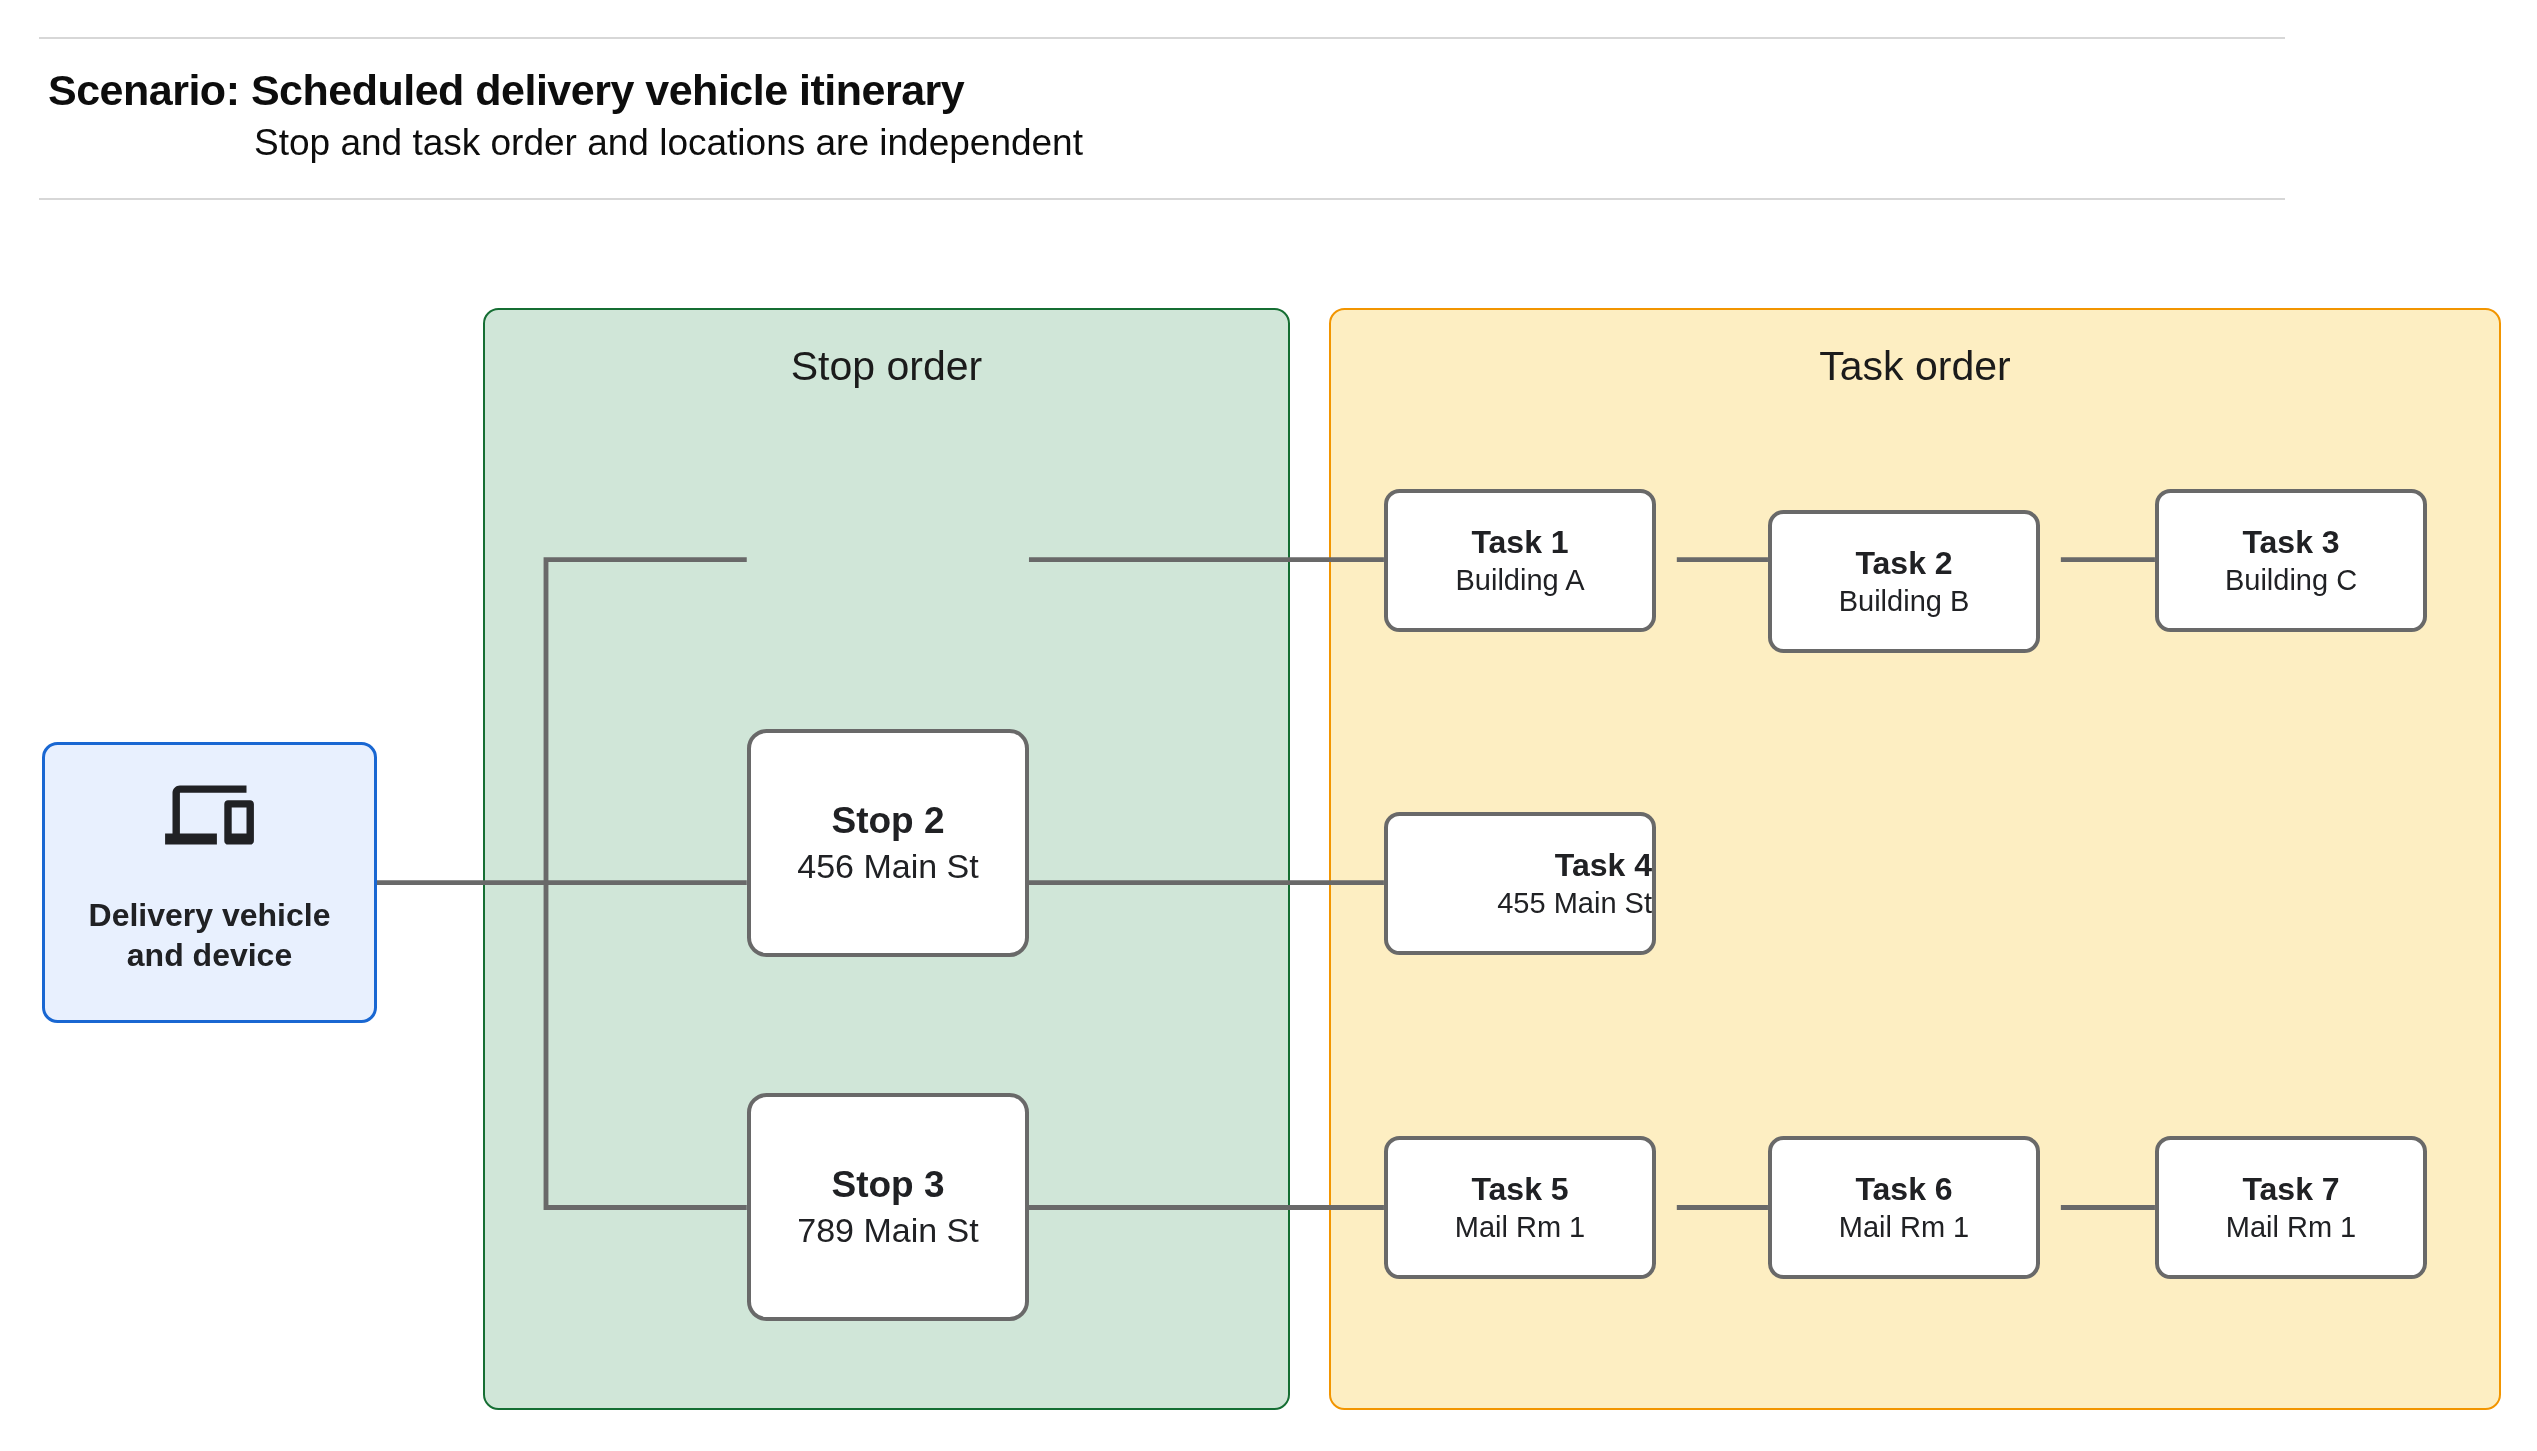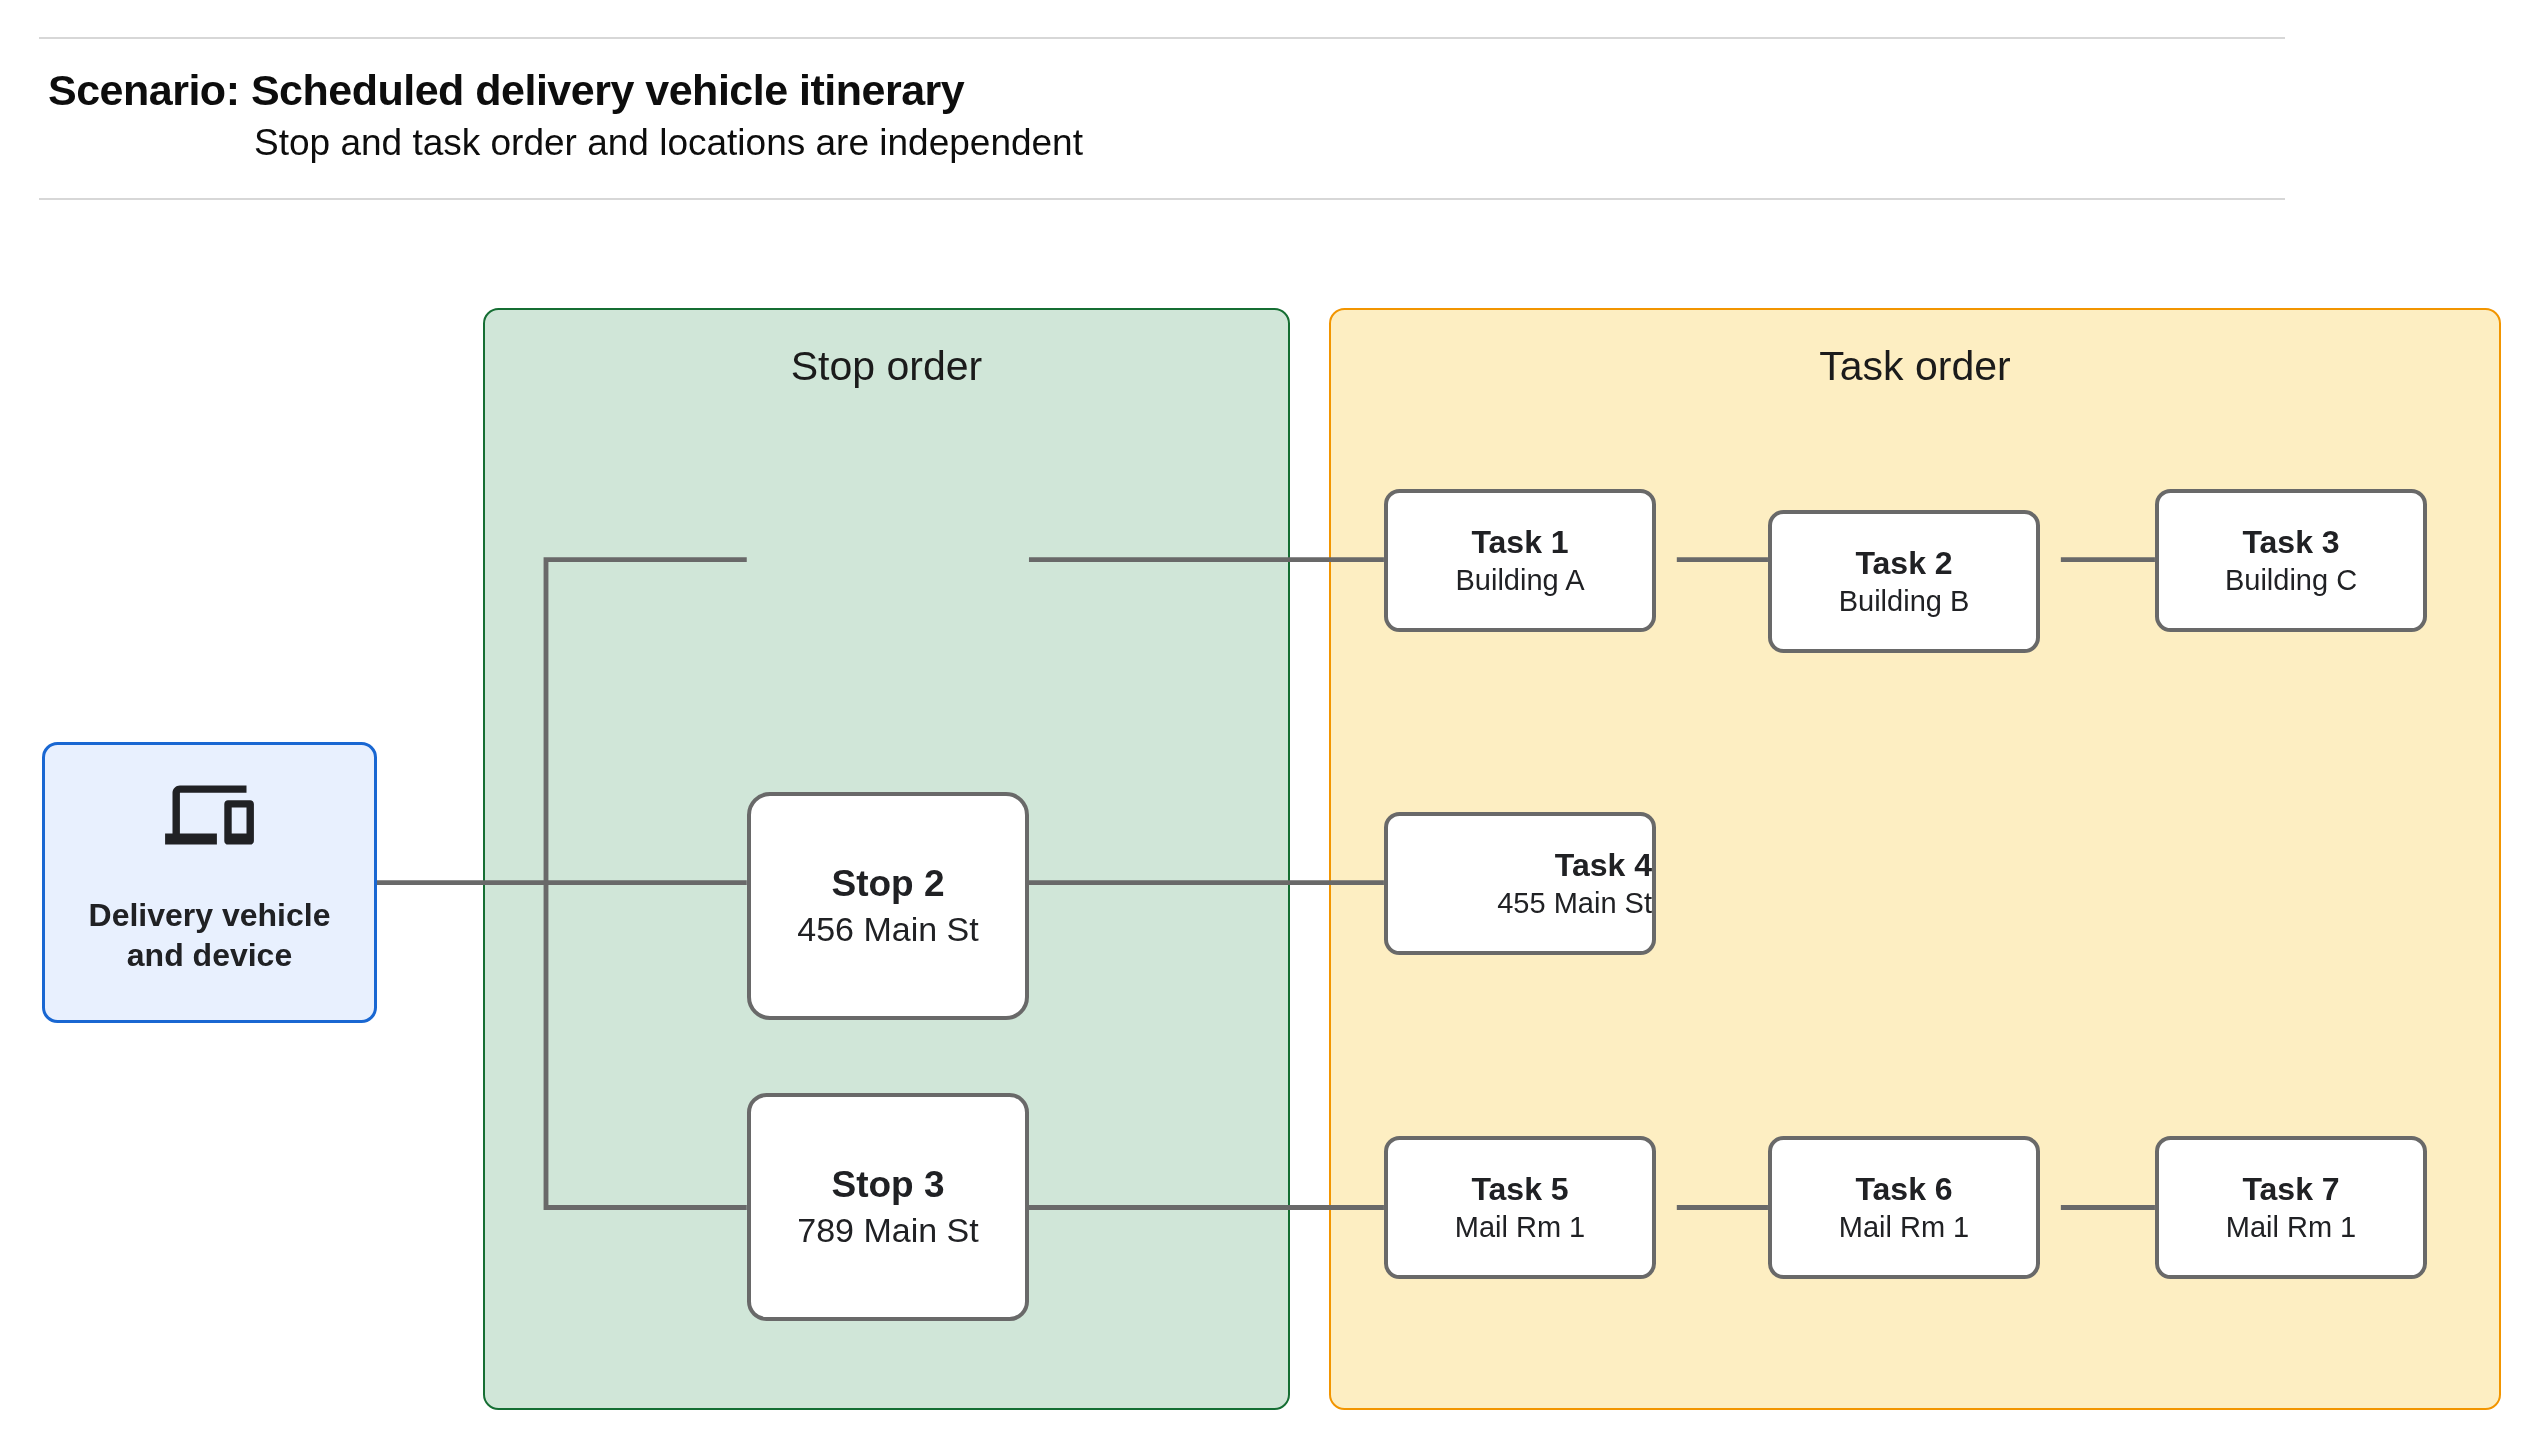--- a/index.html
+++ b/index.html
@@ -160,21 +160,21 @@
     </g>
   </svg>
 
   <div class="device-node">
     <svg width="89" height="74" viewBox="0 0 24 20">
       <path transform="translate(0,-2)" fill="#202124" d="M4 6h18V4H4c-1.1 0-2 .9-2 2v11H0v3h14v-3H4V6zm19 2h-6c-.55 0-1 .45-1 1v10c0 .55.45 1 1 1h6c.55 0 1-.45 1-1V9c0-.55-.45-1-1-1zm-1 9h-4v-7h4v7z"></path>
     </svg>
     <div class="device-label">Delivery vehicle and device</div>
   </div>
 
-  <div class="node stop-node" style="top:792px;border-radius:23px;">
+  <div class="node stop-node" style="top:729px;">
     <div class="node-title">Stop 2</div>
     <div class="node-sub">456 Main St</div>
   </div>
   <div class="node stop-node" style="top:1093px;">
     <div class="node-title">Stop 3</div>
     <div class="node-sub">789 Main St</div>
   </div>
 
   <div class="node task-node" style="left:1384px; top:489px;">
     <div class="node-title">Task 1</div>

